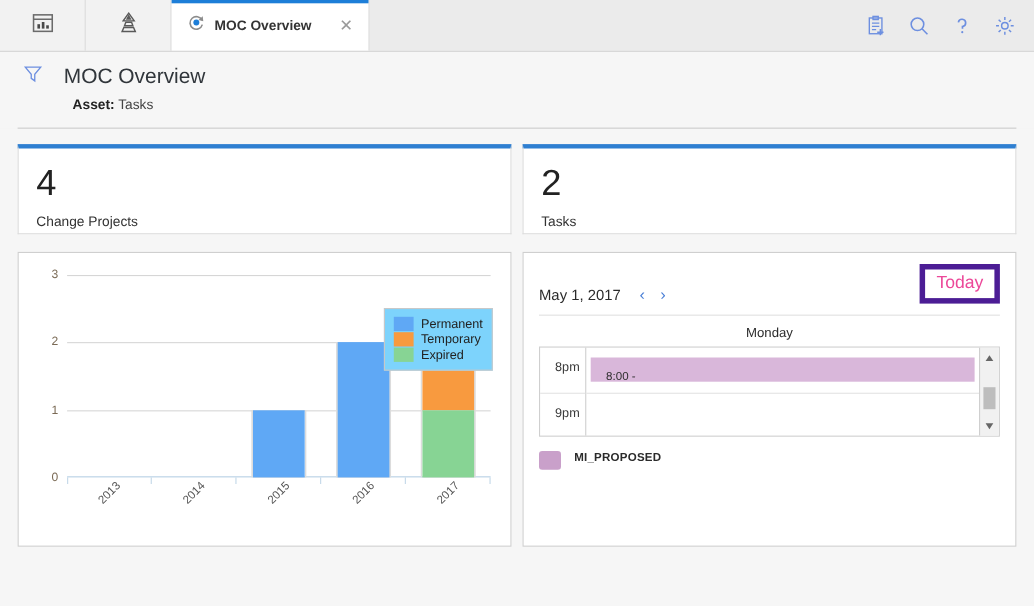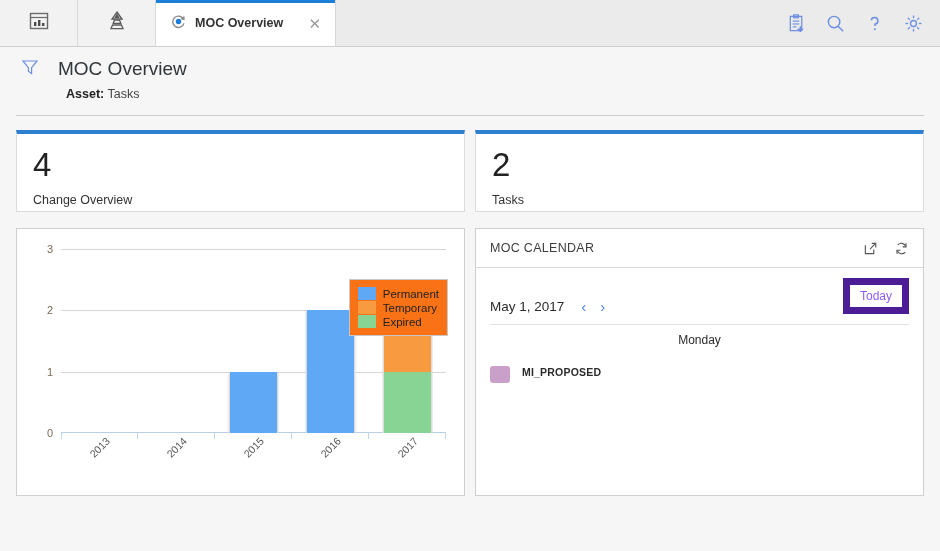--- a/index.html
+++ b/index.html
@@ -76,33 +76,33 @@
   .xtickmark { flex:1; position:relative; }
   .xtickmark::after { content:""; position:absolute; right:0; top:0; bottom:0;
                       width:1px; background:#c2d7e8; }
   .xtickmark:first-child::before { content:""; position:absolute; left:0; top:0; bottom:0;
                       width:1px; background:#c2d7e8; }
   .xlabels { position:absolute; left:36px; right:8px; bottom:0; height:50px; display:flex; }
   .xlabel-slot { flex:1; position:relative; }
   .xlabel { position:absolute; left:50%; top:4px; font-size:10.5px; color:#555;
             transform:translateX(-70%) rotate(-45deg); transform-origin:center top;
             white-space:nowrap; }
-  .legend { position:absolute; right:6px; top:42px; background:#f97316; border:1px solid #c8c8c8;
+  .legend { position:absolute; right:6px; top:42px; background:#7dd3fc; border:1px solid #c8c8c8;
             padding:6px 8px; }
   .legend-item { display:flex; align-items:center; margin:1px 0; }
   .legend-swatch { width:18px; height:13px; margin-right:7px; }
   .legend-text { font-size:11.5px; color:#222; }
 
   
   .cal-toolbar { display:flex; align-items:flex-end; padding:10px 14px 0 14px; }
   .cal-date { font-size:13.5px; color:#2b2b2b; }
   .cal-nav { display:flex; gap:8px; margin-left:14px; }
   .cal-arrow { color:#4a7fd6; font-size:15px; cursor:pointer; padding:0 3px; line-height:1; }
-  .cal-today { margin-left:auto; border:7px solid #4c1d95; background:#fff; color:#8b5cf6;
-               font-size:12px; padding:4px 10px; cursor:pointer;
+  .cal-today { margin-left:auto; border:5px solid #4c1d95; background:#fff; color:#ec4899;
+               font-size:16px; padding:4px 10px; cursor:pointer;
                font-family:"Liberation Sans", sans-serif; }
   .cal-rule { margin:10px 14px 0 14px; border-bottom:1px solid #e0e0e0; }
   .cal-dayhead { text-align:center; font-size:12px; color:#2b2b2b; padding:8px 0 6px 0; }
   .cal-grid { margin:0 14px; border:1px solid #cfcfcf; height:82px; display:flex;
               position:relative; background:#fff; }
   .cal-hours { width:42px; border-right:1px solid #cfcfcf; }
   .cal-hour { height:41px; position:relative; }
   .cal-hour + .cal-hour { border-top:1px solid #e3e3e3; }
   .cal-hour-label { position:absolute; right:5px; top:12px; font-size:11.5px; color:#3a3a3a; }
   .cal-slots { flex:1; position:relative; }
@@ -212,21 +212,21 @@
   <div class="asset-row">
     <b>Asset:</b>
     <span>Tasks</span>
   </div>
   <div class="head-rule"></div>
 </div>
 
 <div class="kpi-row">
   <div class="kpi" style="border-top-color: rgb(47, 127, 209);">
     <div class="kpi-value">4</div>
-    <div class="kpi-label">Change Overview</div>
+    <div class="kpi-label">Change Projects</div>
   </div>
   <div class="kpi" style="border-top-color: rgb(47, 127, 209);">
     <div class="kpi-value">2</div>
     <div class="kpi-label">Tasks</div>
   </div>
 </div>
 
 <div class="panel-row">
 
   <div class="panel">
@@ -298,50 +298,59 @@
             <div class="legend-item">
               <span class="legend-swatch" style="background: rgb(135, 212, 148);"></span>
               <span class="legend-text">Expired</span>
             </div>
           </div>
       </div>
     </div>
   </div>
 
   <div class="panel">
-    <div class="panel-head">
-      <span class="panel-title">MOC CALENDAR</span>
-      <span class="panel-head-icons">
-        <span>
-          <svg width="15" height="15" viewBox="0 0 16 16">
-            <path d="M2.5 4.5v9h9V9" fill="none" stroke="#555" stroke-width="1.2"></path>
-            <path d="M7.5 8.6 13.4 2.6" fill="none" stroke="#555" stroke-width="1.2"></path>
-            <polyline points="9.3,2.5 13.6,2.5 13.6,6.8" fill="none" stroke="#555" stroke-width="1.2"></polyline>
-          </svg>
-        </span>
-        <span>
-          <svg width="15" height="15" viewBox="0 0 16 16">
-            <path d="M4 4.2A5 5 0 0 1 12.6 6" fill="none" stroke="#555" stroke-width="1.2"></path>
-            <path d="M12 11.8A5 5 0 0 1 3.4 10" fill="none" stroke="#555" stroke-width="1.2"></path>
-            <polyline points="12.8,2.3 12.8,6.2 9.2,6.2" fill="none" stroke="#555" stroke-width="1.2"></polyline>
-            <polyline points="3.2,13.7 3.2,9.8 6.8,9.8" fill="none" stroke="#555" stroke-width="1.2"></polyline>
-          </svg>
-        </span>
-      </span>
-    </div>
     <div class="panel-body">
       <div class="cal-toolbar">
         <span class="cal-date">May 1, 2017</span>
         <span class="cal-nav">
           <span class="cal-arrow">‹</span>
           <span class="cal-arrow">›</span>
         </span>
         <button class="cal-today">Today</button>
       </div>
       <div class="cal-rule"></div>
       <div class="cal-dayhead">Monday</div>
+      <div class="cal-grid">
+        <div class="cal-hours">
+          <div class="cal-hour">
+            <span class="cal-hour-label">8pm</span>
+          </div>
+          <div class="cal-hour">
+            <span class="cal-hour-label">9pm</span>
+          </div>
+        </div>
+        <div class="cal-slots">
+          <div class="cal-slot-div"></div>
+          <div class="cal-event" style="background: rgb(217, 183, 218);">
+            <div class="cal-event-text">8:00 -</div>
+          </div>
+        </div>
+        <div class="cal-scroll">
+          <div class="sc-arrow sc-up">
+            <svg width="9" height="7" viewBox="0 0 10 8">
+                <polygon points="5,1 9,7 1,7" fill="#666"></polygon>
+              </svg>
+          </div>
+          <div class="sc-thumb"></div>
+          <div class="sc-arrow sc-down">
+            <svg width="9" height="7" viewBox="0 0 10 8">
+                <polygon points="5,7 1,1 9,1" fill="#666"></polygon>
+              </svg>
+          </div>
+        </div>
+      </div>
       <div class="cal-legend">
         <span class="cal-legend-swatch" style="background: rgb(201, 160, 202);"></span>
         <span class="cal-legend-text">MI_PROPOSED</span>
       </div>
     </div>
   </div>
 </div>
 
 </body></html>

